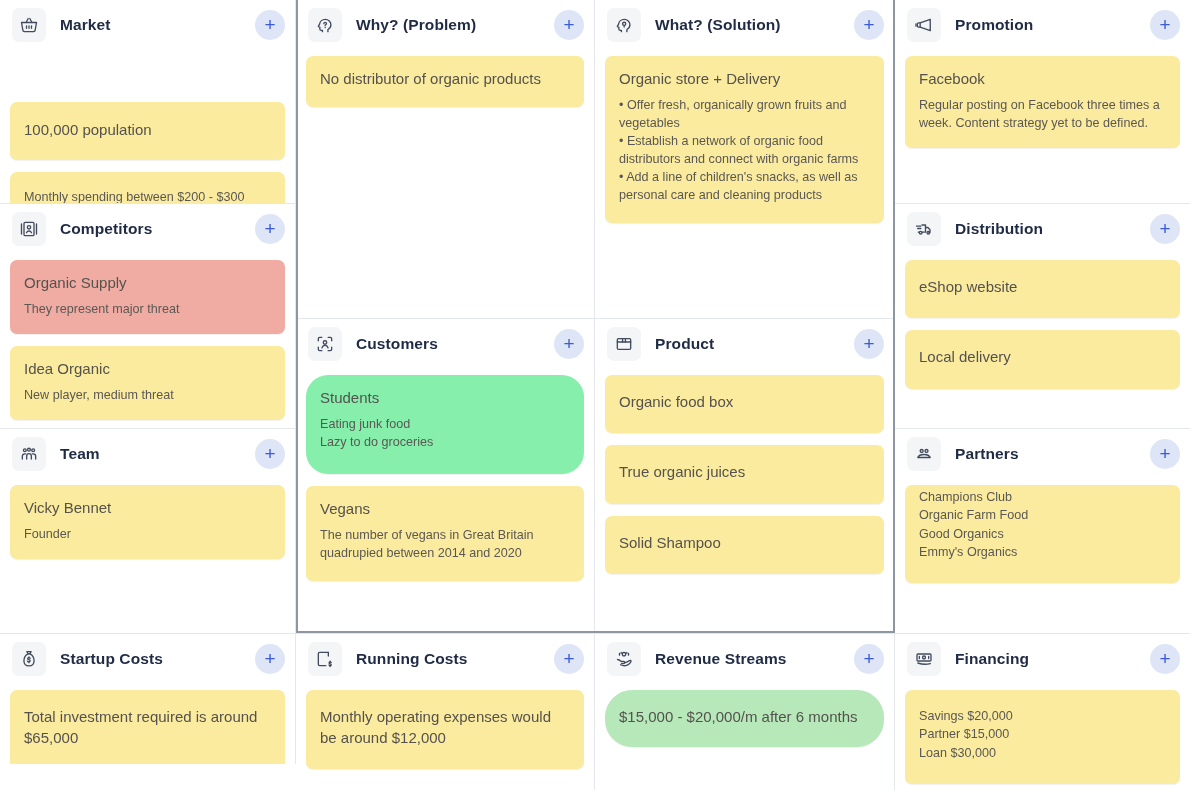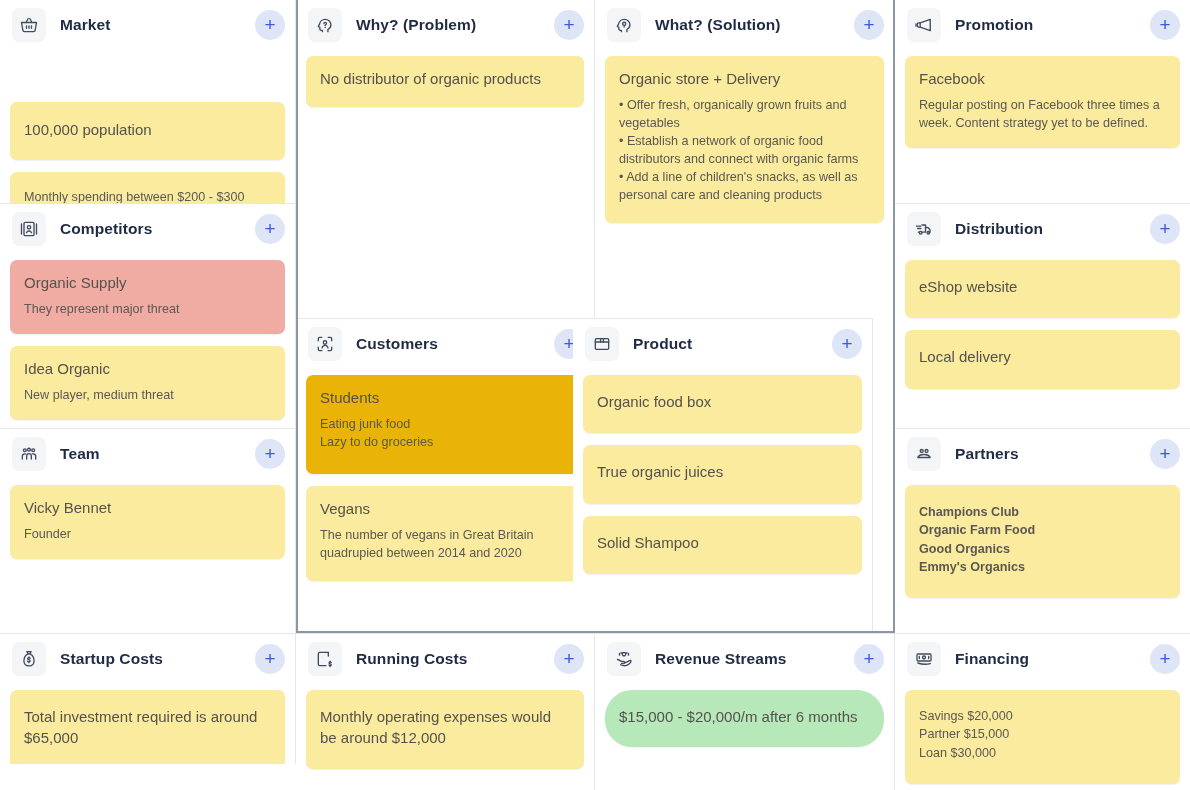--- a/index.html
+++ b/index.html
@@ -87,21 +87,21 @@
   
   .cards { padding: 6px 10px 10px 10px; }
   .card {
     border-radius: 7px;
     padding: 13px 14px 15px 14px;
     margin-bottom: 12px;
     background: #fbeb9e;
     box-shadow: 0 1px 1px rgba(0,0,0,0.06);
   }
   .card.salmon { background: #f0aca3; }
-  .card.blue   { background: #eab308; }
+  .card.blue   { background: #86efac; border-radius: 22px; }
   .card.green  { background: #b6e8b9; }
 
   .card-title {
     font-size: 15px;
     color: #55524e;
     line-height: 1.35;
   }
   .card-body {
     font-size: 12.6px;
     color: #5b5854;
@@ -300,21 +300,21 @@
     <div class="cards">
       <div class="card" style="padding-bottom:18px;">
         <div class="card-title">Organic store + Delivery</div>
         <div class="card-body">• Offer fresh, organically grown fruits and vegetables
 • Establish a network of organic food distributors and connect with organic farms
 • Add a line of children's snacks, as well as personal care and cleaning products</div>
       </div>
     </div>
   </div>
 
-  <div class="cell br bt" style="left:573px;top:318px;width:300px;height:315px;">
+  <div class="cell br bt" style="left:595px;top:318px;width:300px;height:315px;">
     <div class="sec-head">
       <span class="sec-icon">
         <svg width="20" height="20" viewBox="0 0 24 24" fill="none" stroke="#424b5e" stroke-width="1.6" stroke-linecap="round" stroke-linejoin="round">
           <rect x="4" y="5.5" width="16" height="13" rx="1.4"></rect>
           <path d="M4 9.6h16"></path>
           <path d="M10.3 5.5v4.1M13.7 5.5v4.1"></path>
         </svg>
       </span>
       <span class="sec-title">Product</span>
       <button class="add-btn">+</button>
@@ -403,21 +403,21 @@
         <svg width="20" height="20" viewBox="0 0 24 24" fill="none" stroke="#424b5e" stroke-width="1.6" stroke-linecap="round" stroke-linejoin="round">
           <circle cx="9.2" cy="8.4" r="1.8"></circle>
           <circle cx="15" cy="8.4" r="1.8"></circle>
           <path d="M4.5 16.2c1-2.3 3.8-3.6 7.5-3.6s6.5 1.3 7.5 3.6z"></path>
         </svg>
       </span>
       <span class="sec-title">Partners</span>
       <button class="add-btn">+</button>
     </div>
     <div class="cards">
-      <div class="card" style="padding-top:18px;padding-bottom:22px;font-weight:bold;">
+      <div class="card" style="padding-top:3px;padding-bottom:22px;">
         <div class="card-lines">Champions Club
 Organic Farm Food
 Good Organics
 Emmy's Organics</div>
       </div>
     </div>
   </div>
 
   <div class="cell bt" style="left:895px;top:633px;width:295px;height:157px;">
     <div class="sec-head">

